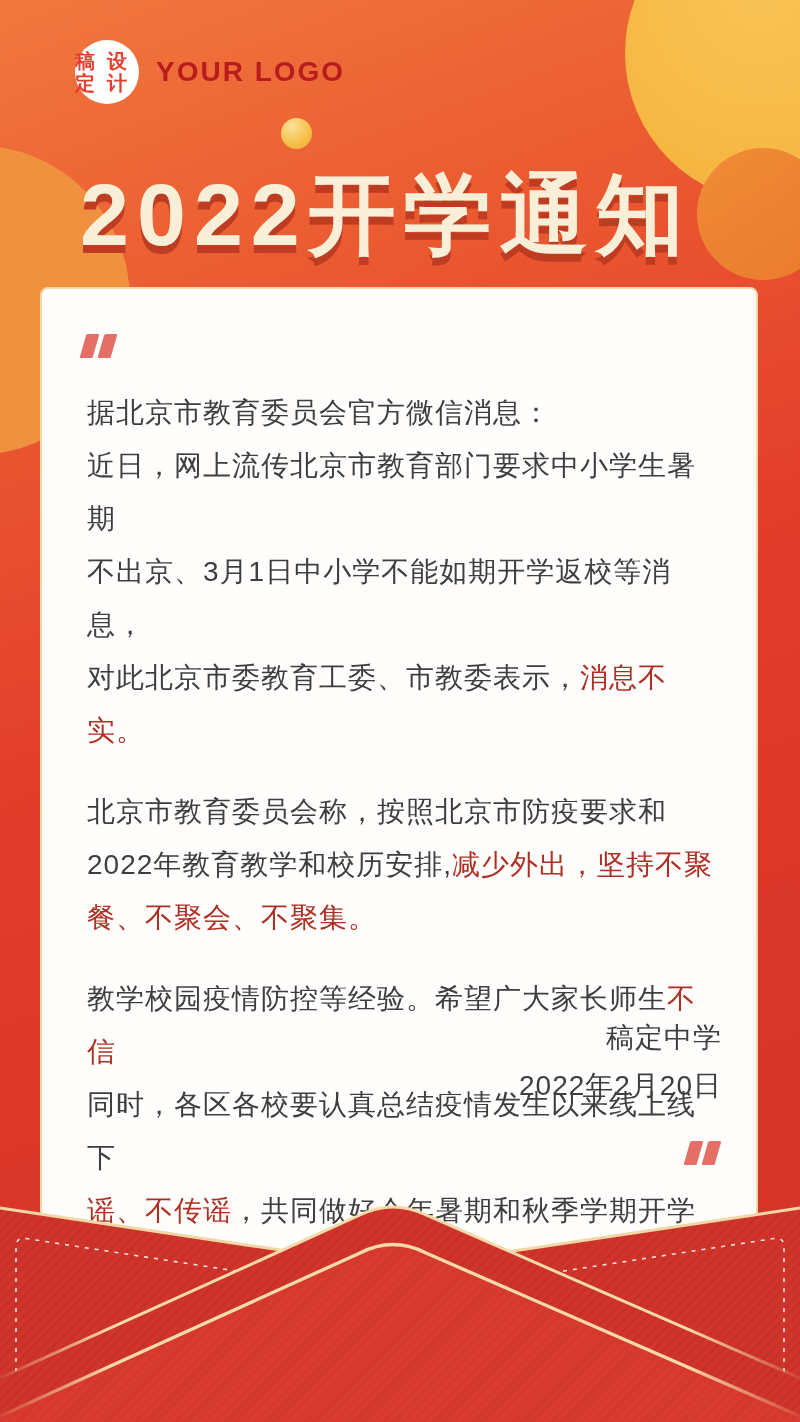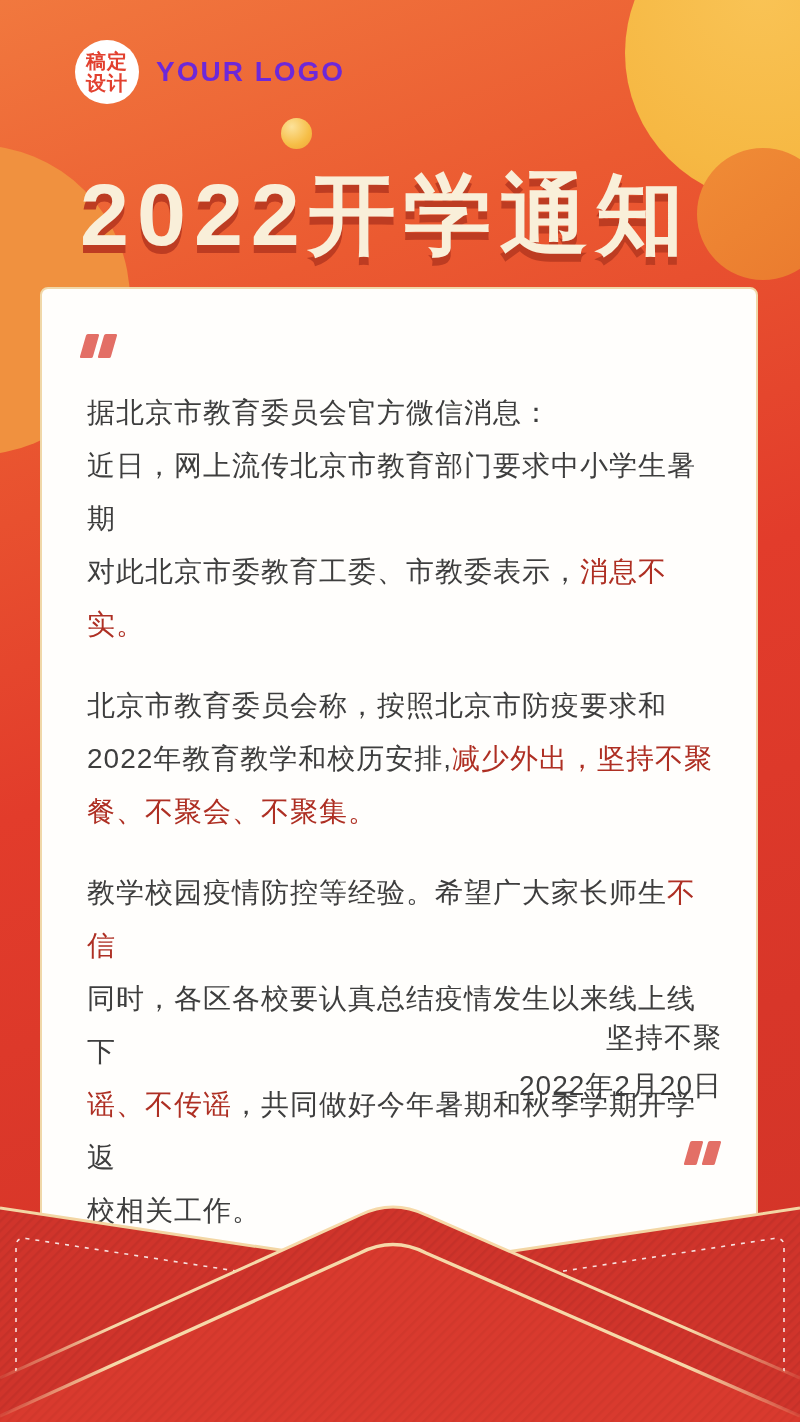--- a/index.html
+++ b/index.html
@@ -24,24 +24,24 @@
   }
   .decor{position:absolute;border-radius:50%;}
   .blob-left{left:-180px;top:145px;width:310px;height:310px;background:#F0913F;z-index:1;}
   .circle-yellow{left:625px;top:-97px;width:300px;height:300px;background:radial-gradient(circle at 45% 30%,#F9C355 0%,#F6B843 65%,#F3AD3C 100%);z-index:1;}
   .circle-orange{left:697px;top:148px;width:132px;height:132px;background:linear-gradient(145deg,#F08C36 0%,#EA7A2E 100%);z-index:1;}
   .ball-small{left:281px;top:118px;width:31px;height:31px;background:radial-gradient(circle at 35% 28%,#FCE29A 0%,#F6BE47 60%,#EFA436 100%);z-index:1;}
 
   .logo-row{position:absolute;left:75px;top:40px;display:flex;align-items:center;z-index:2;}
   .logo-badge{
     width:64px;height:64px;border-radius:50%;background:#FFFFFF;
-    display:flex;flex-direction:column;align-items:center;justify-content:center;
+    display:flex;flex-direction:row;align-items:center;justify-content:center;
     color:#E2402F;font-weight:bold;font-size:20px;line-height:1.12;letter-spacing:1px;
   }
-  .brand-text{margin-left:17px;color:#6d28d9;font-size:28px;font-weight:bold;letter-spacing:2px;}
+  .brand-text{margin-left:17px;color:#b91c1c;font-size:28px;font-weight:bold;letter-spacing:2px;}
 
   .poster-title{
     position:absolute;left:80px;top:156px;z-index:2;
     font-size:88px;font-weight:800;letter-spacing:8px;
     color:var(--title-text);
     text-shadow:0 8px 0 var(--title-shadow);
     white-space:nowrap;
   }
 
   .notice-card{
@@ -91,37 +91,38 @@
 <div class="notice-card">
   <div class="qmark qmark-open">
       <i></i>
       <i></i>
     </div>
 
   <div class="notice-text">
       <div class="para">
         <div class="line"><span>据北京市教育委员会官方微信消息：</span></div>
         <div class="line"><span>近日，网上流传北京市教育部门要求中小学生暑期</span></div>
+        <div class="line"><span>不出京、3月1日中小学不能如期开学返校等消息，</span></div>
         <div class="line"><span>对此北京市委教育工委、市教委表示，</span><span class="red">消息不实。</span></div>
       </div>
       <div class="para">
         <div class="line"><span>北京市教育委员会称，按照北京市防疫要求和</span></div>
         <div class="line"><span>2022年教育教学和校历安排,</span><span class="red">减少外出，坚持不聚</span></div>
         <div class="line"><span class="red">餐、不聚会、不聚集。</span></div>
       </div>
       <div class="para">
         <div class="line"><span>教学校园疫情防控等经验。希望广大家长师生</span><span class="red">不信</span></div>
         <div class="line"><span>同时，各区各校要认真总结疫情发生以来线上线下</span></div>
         <div class="line"><span class="red">谣、不传谣</span><span>，共同做好今年暑期和秋季学期开学返</span></div>
         <div class="line"><span>校相关工作。</span></div>
       </div>
     </div>
 
   <div class="signature">
-    <div>坚持不聚</div>
+    <div>稿定中学</div>
     <div>2022年2月20日</div>
   </div>
 
   <div class="qmark qmark-close">
       <i></i>
       <i></i>
     </div>
 </div>
 
 <svg class="envelope" viewBox="0 0 800 232" width="800" height="232">

